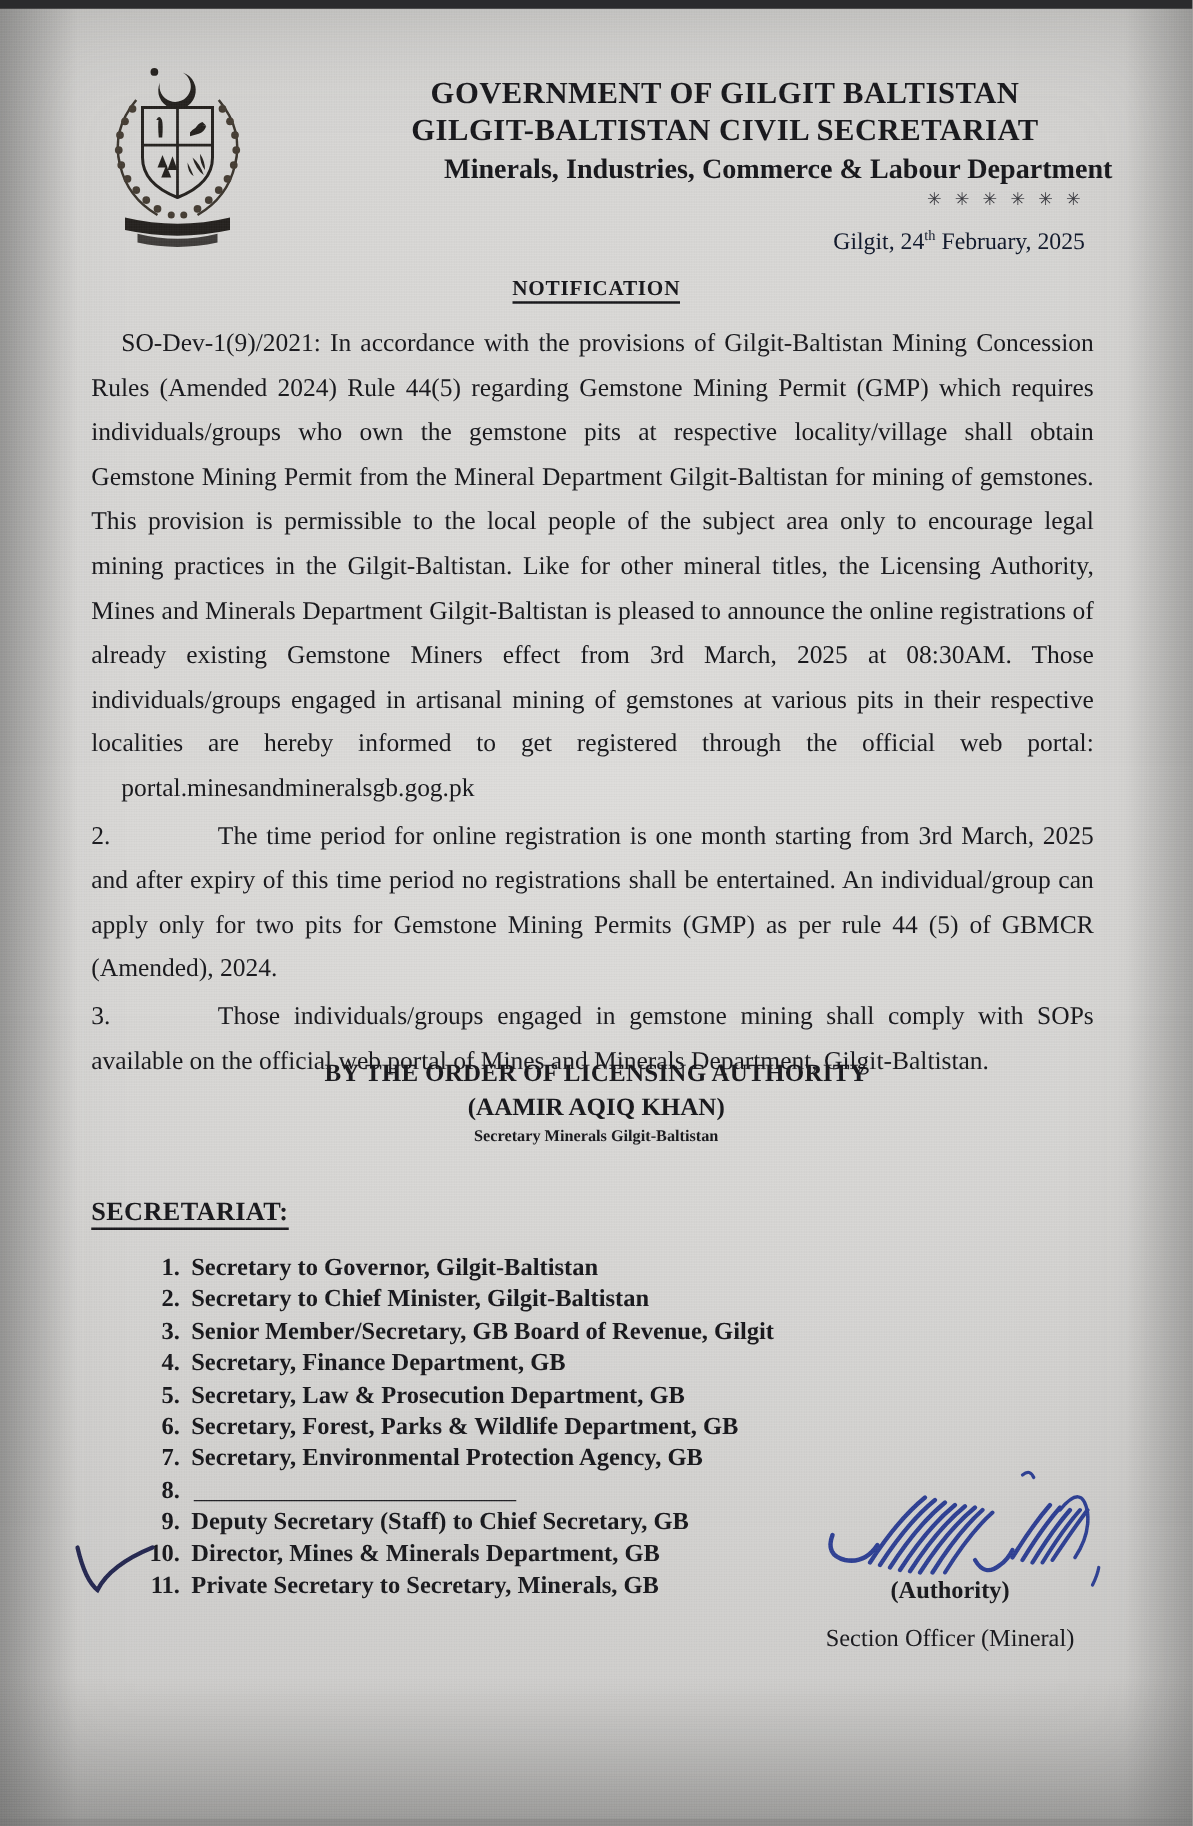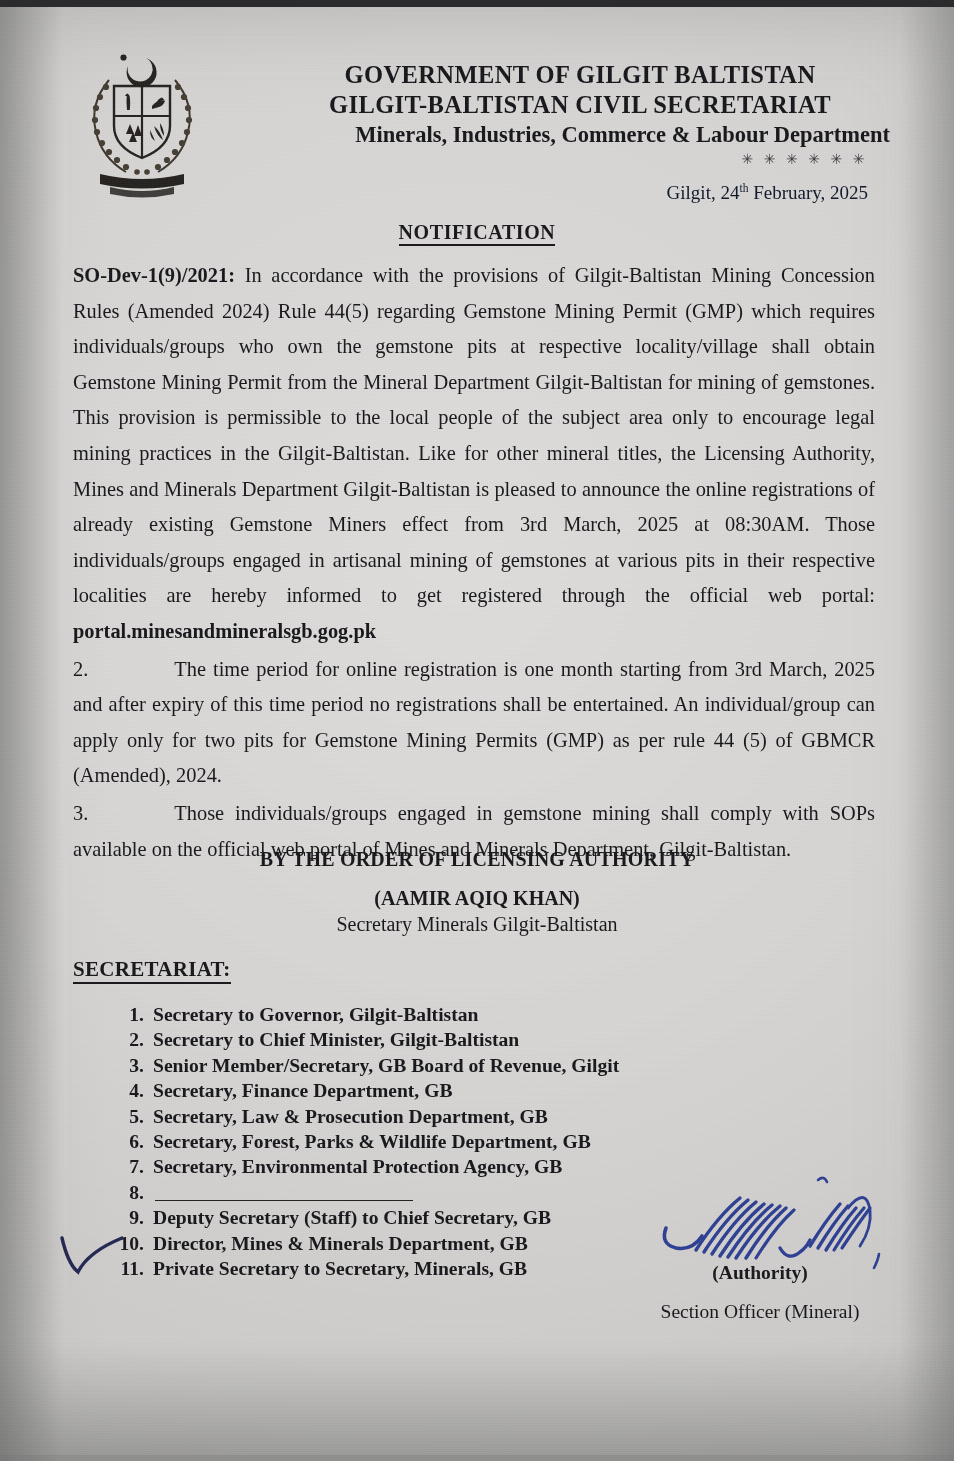--- a/index.html
+++ b/index.html
@@ -122,21 +122,21 @@
     margin-top: 14px;
     padding-right: 22px;
   }
   .datestamp sup { font-size: 11.5px; }
 
   
   .doc-title {
     position: absolute;
     top: 221px; left: 0; right: 0;
     text-align: center;
-    font-size: 20px;
+    font-size: 17px;
     font-weight: bold;
     letter-spacing: .6px;
   }
   .doc-title span {
     border-bottom: 2.6px solid #18181c;
     padding-bottom: 1px;
   }
 
   
   .body-wrap {
@@ -145,43 +145,43 @@
     left: 73px;
     width: 802px;
   }
   p.para {
     margin: 0 0 2px 0;
     font-size: 20.4px;
     line-height: 35.6px;
     text-align: justify;
     text-justify: inter-word;
   }
-  .b { font-weight: bold; }
+  .b { font-weight: normal; margin-left: 24px; }
   .num { font-weight: normal; }
   .tab { display: inline-block; width: 86px; }
 
   
   .authority {
     position: absolute;
     top: 848px; left: 0; right: 0;
     text-align: center;
   }
   .auth-1 {
     font-size: 20px;
     font-weight: bold;
     letter-spacing: .2px;
   }
   .auth-2 {
     font-size: 20px;
     font-weight: bold;
-    margin-top: 16px;
+    margin-top: 4px;
   }
   .auth-3 {
-    font-size: 20px;
-    font-weight: normal;
+    font-size: 13px;
+    font-weight: bold;
     margin-top: 3px;
   }
 
   
   .dist-head {
     position: absolute;
     top: 957px;
     left: 73px;
     font-size: 21px;
     font-weight: bold;

